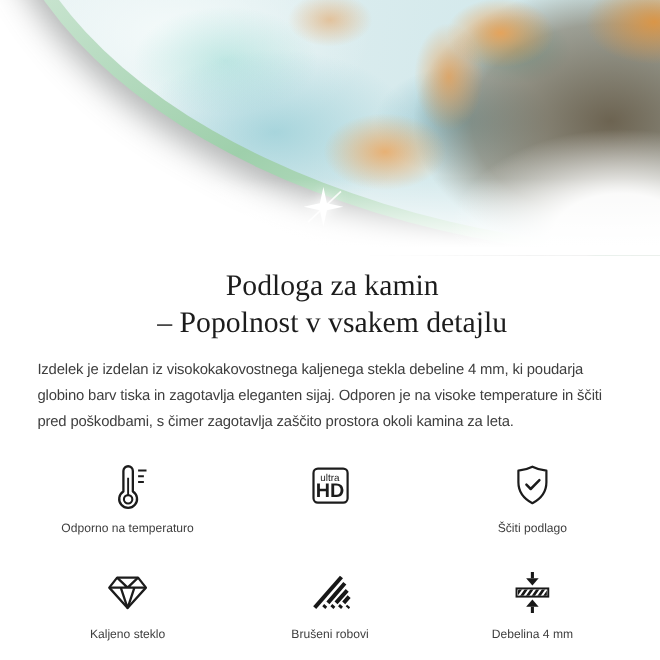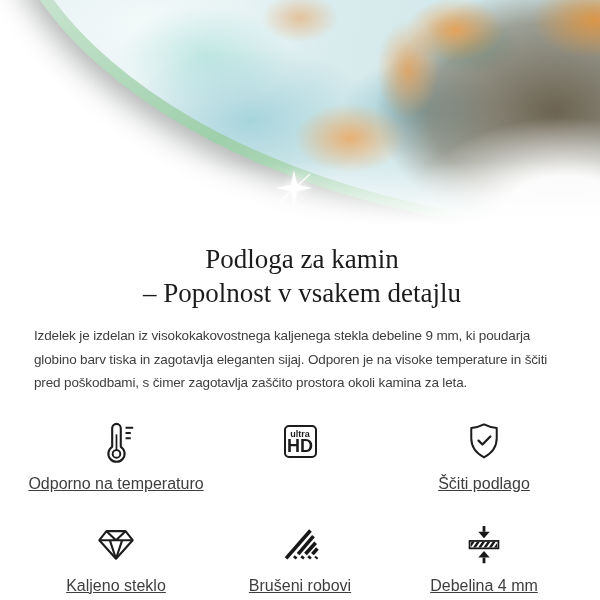--- a/index.html
+++ b/index.html
@@ -39,26 +39,26 @@
   
   .heading { margin:10px 30px 0 34px; font-family:"Liberation Serif", serif;
              font-size:27px; line-height:34px; color:var(--ink,#1d1d1d); font-weight:400;text-align:center; }
   .description { margin:14px 28px 0 34px; width:538px; font-size:13.5px;
                  line-height:23.5px; letter-spacing:-.15px; color:var(--text,#3e3e3e); }
 
   
   .features { margin:22px 24px 0; display:grid; grid-template-columns:repeat(3,1fr); row-gap:26px; }
   .feature { display:flex; flex-direction:column; align-items:center; }
   .icon-wrap { height:50px; display:flex; align-items:center; justify-content:center; }
-  .feature-label { margin-top:8px; font-size:16px; color:var(--text,#3a3a3a);text-decoration:underline; }
+  .feature-label { margin-top:8px; font-size:11px; color:var(--text,#3a3a3a); }
   svg.ic { stroke:var(--ink,#181818); fill:none; stroke-width:2.2; }
   .uhd { width:33px; height:33px; border:2.5px solid var(--ink,#111); border-radius:5px;
          display:flex; flex-direction:column; align-items:center; justify-content:center;
          color:var(--ink,#111); }
-  .uhd-top { font-size:9px; font-weight:700; line-height:9px; }
+  .uhd-top { font-size:9px; font-weight:400; line-height:9px; }
   .uhd-bottom { font-size:18px; font-weight:700; line-height:14px; }
 </style>
 </head>
 <body>
 
 <div class="hero">
   <div class="glass-shadow"></div>
   <div class="glass-edge"></div>
   <div class="glass-art" title="Okrogla steklena podloga za kamin z abstraktnim marmornim vzorcem v turkizni in oranžni barvi"></div>
   <svg class="sparkle" width="44" height="44" viewBox="0 0 44 44">
@@ -66,21 +66,21 @@
     <path d="M22 4 L25.2 18.8 L40 22 L25.2 25.2 L22 40 L18.8 25.2 L4 22 L18.8 18.8 Z" fill="#ffffff"></path>
   </svg>
   <div class="hero-fade"></div>
 </div>
 
 <h1 class="heading">
   <div>Podloga za kamin</div>
   <div>– Popolnost v vsakem detajlu</div>
 </h1>
 
-<p class="description">Izdelek je izdelan iz visokokakovostnega kaljenega stekla debeline 9 mm, ki poudarja globino barv tiska in zagotavlja eleganten sijaj. Odporen je na visoke temperature in ščiti pred poškodbami, s čimer zagotavlja zaščito prostora okoli kamina za leta.</p>
+<p class="description">Izdelek je izdelan iz visokokakovostnega kaljenega stekla debeline 4 mm, ki poudarja globino barv tiska in zagotavlja eleganten sijaj. Odporen je na visoke temperature in ščiti pred poškodbami, s čimer zagotavlja zaščito prostora okoli kamina za leta.</p>
 
 <div class="features">
 
   <div class="feature">
     <div class="icon-wrap">
       <svg class="ic" width="42" height="48" viewBox="0 0 44 50">
         <path d="M18 10.5 a4.5 4.5 0 0 1 9 0 V30 a8.5 8.5 0 1 1 -9 0 Z" stroke-linejoin="round"></path>
         <circle cx="22.5" cy="37.5" r="4" stroke-width="2"></circle>
         <line x1="22.5" y1="17" x2="22.5" y2="33.5" stroke-width="1.8"></line>
         <path d="M32 10 h8 M32 15.5 h5.5 M32 21 h5.5" stroke-width="2"></path>

